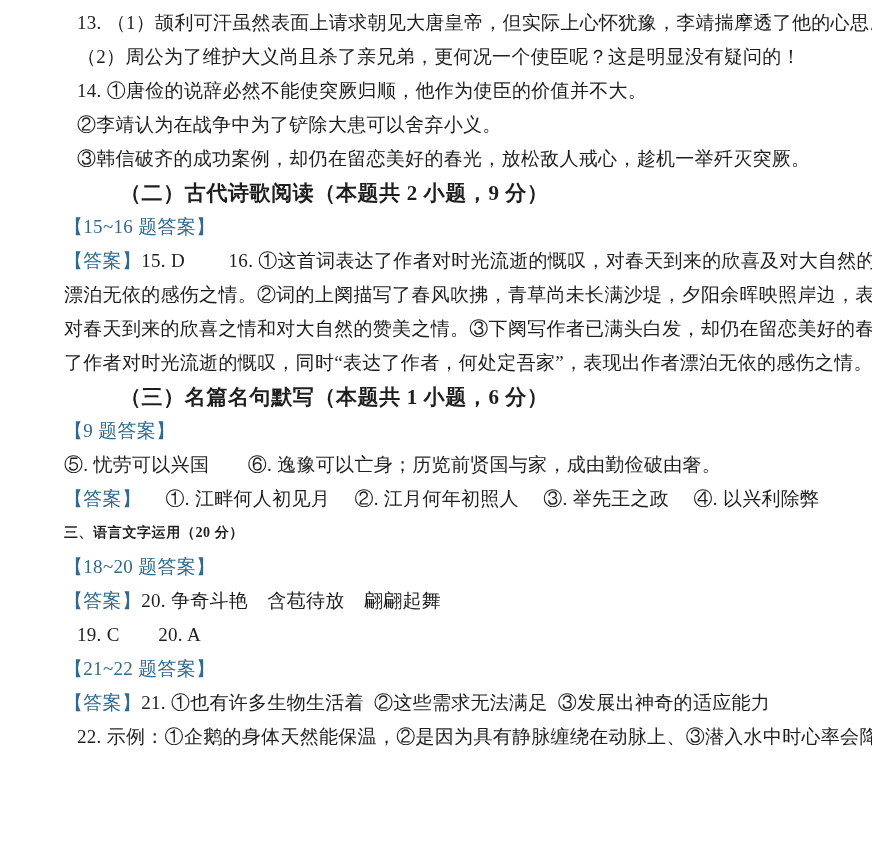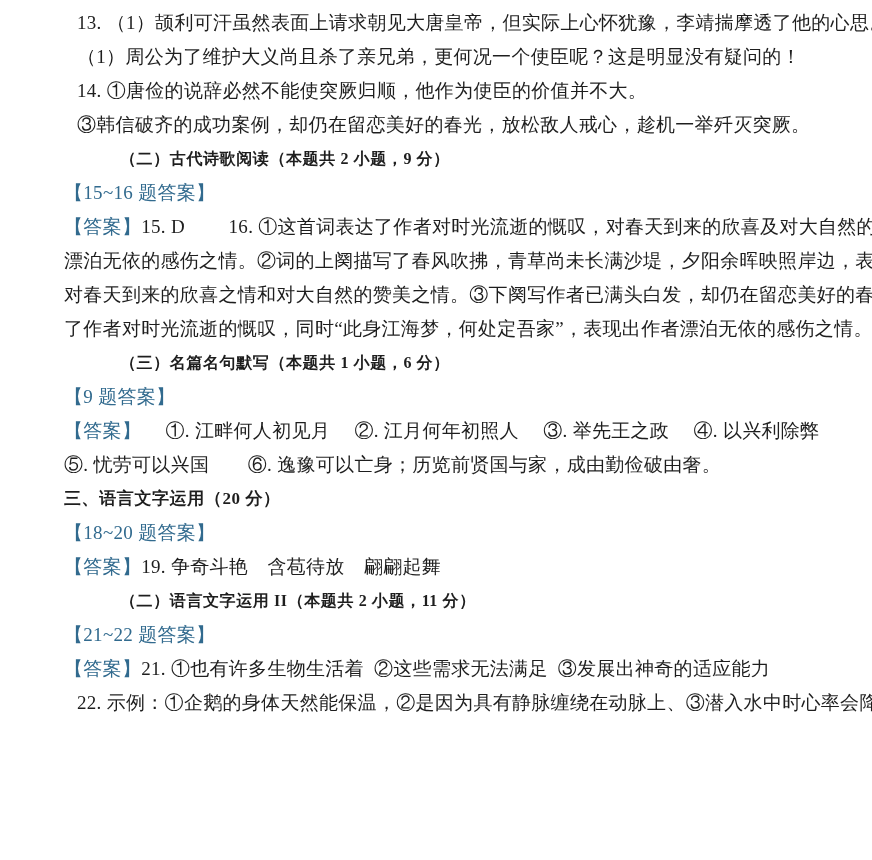--- a/index.html
+++ b/index.html
@@ -21,57 +21,58 @@
   .line {
     height: 34px;
     line-height: 34px;
     font-size: 19px;
     white-space: pre;
     letter-spacing: 0.3px;
   }
   .ind { padding-left: 13px; }          
   .h1 {
     font-weight: 700;
-    font-size: 17px;
+    font-size: 14px;
     letter-spacing: 0.6px;
   }
   .h2 {
     font-weight: 700;
-    font-size: 16px;
+    font-size: 21px;
     padding-left: 56px;
     letter-spacing: 0.6px;
   }
   .blue { color: var(--accent, #316a8e); font-family: Liberation Serif, serif; }
 </style>
 </head>
 <body>
 
 <div class="page">
   <div class="flow">
 
     <div class="line ind">13. （1）颉利可汗虽然表面上请求朝见大唐皇帝，但实际上心怀犹豫，李靖揣摩透了他的心思。</div>
-    <div class="line ind">（1）周公为了维护大义尚且杀了亲兄弟，更何况一个使臣呢？这是明显没有疑问的！</div>
+    <div class="line ind">（2）周公为了维护大义尚且杀了亲兄弟，更何况一个使臣呢？这是明显没有疑问的！</div>
     <div class="line ind">14. ①唐俭的说辞必然不能使突厥归顺，他作为使臣的价值并不大。</div>
+    <div class="line ind">②李靖认为在战争中为了铲除大患可以舍弃小义。</div>
     <div class="line ind">③韩信破齐的成功案例，却仍在留恋美好的春光，放松敌人戒心，趁机一举歼灭突厥。</div>
 
     <div class="line h2">（二）古代诗歌阅读（本题共 2 小题，9 分）</div>
     <div class="line blue">【15~16 题答案】</div>
     <div class="line"><span class="blue">【答案】</span><span>15. D　　 16. ①这首词表达了作者对时光流逝的慨叹，对春天到来的欣喜及对大自然的热爱，以及</span></div>
     <div class="line">漂泊无依的感伤之情。②词的上阕描写了春风吹拂，青草尚未长满沙堤，夕阳余晖映照岸边，表达了作者</div>
     <div class="line">对春天到来的欣喜之情和对大自然的赞美之情。③下阕写作者已满头白发，却仍在留恋美好的春光，表达</div>
-    <div class="line">了作者对时光流逝的慨叹，同时“此身江海梦，何处定吾家”，表现出作者漂泊无依的感伤之情。</div>
+    <div class="line">了作者对时光流逝的慨叹，同时“表达了作者，何处定吾家”，表现出作者漂泊无依的感伤之情。</div>
 
     <div class="line h2">（三）名篇名句默写（本题共 1 小题，6 分）</div>
     <div class="line blue">【9 题答案】</div>
+    <div class="line">⑤. 忧劳可以兴国　　⑥. 逸豫可以亡身；历览前贤国与家，成由勤俭破由奢。</div>
     <div class="line"><span class="blue">【答案】</span><span>　 ①. 江畔何人初见月　 ②. 江月何年初照人　 ③. 举先王之政　 ④. 以兴利除弊</span></div>
-    <div class="line">⑤. 忧劳可以兴国　　⑥. 逸豫可以亡身；历览前贤国与家，成由勤俭破由奢。</div>
 
     <div class="line h1">三、语言文字运用（20 分）</div>
     <div class="line blue">【18~20 题答案】</div>
-    <div class="line"><span class="blue">【答案】</span><span>19. 争奇斗艳　含苞待放　翩翩起舞</span></div>
+    <div class="line"><span class="blue">【答案】</span><span>20. 争奇斗艳　含苞待放　翩翩起舞</span></div>
+    <div class="line ind">19. C　　20. A</div>
 
-    <div class="line h2">（二）语言文字运用 II（本题共 2 小题，11 分）</div>
     <div class="line blue">【21~22 题答案】</div>
     <div class="line"><span class="blue">【答案】</span><span>21. ①也有许多生物生活着  ②这些需求无法满足  ③发展出神奇的适应能力</span></div>
     <div class="line ind">22. 示例：①企鹅的身体天然能保温，②是因为具有静脉缠绕在动脉上、③潜入水中时心率会降低、④羽</div>
 
   </div>
 </div>
 
 </body></html>

